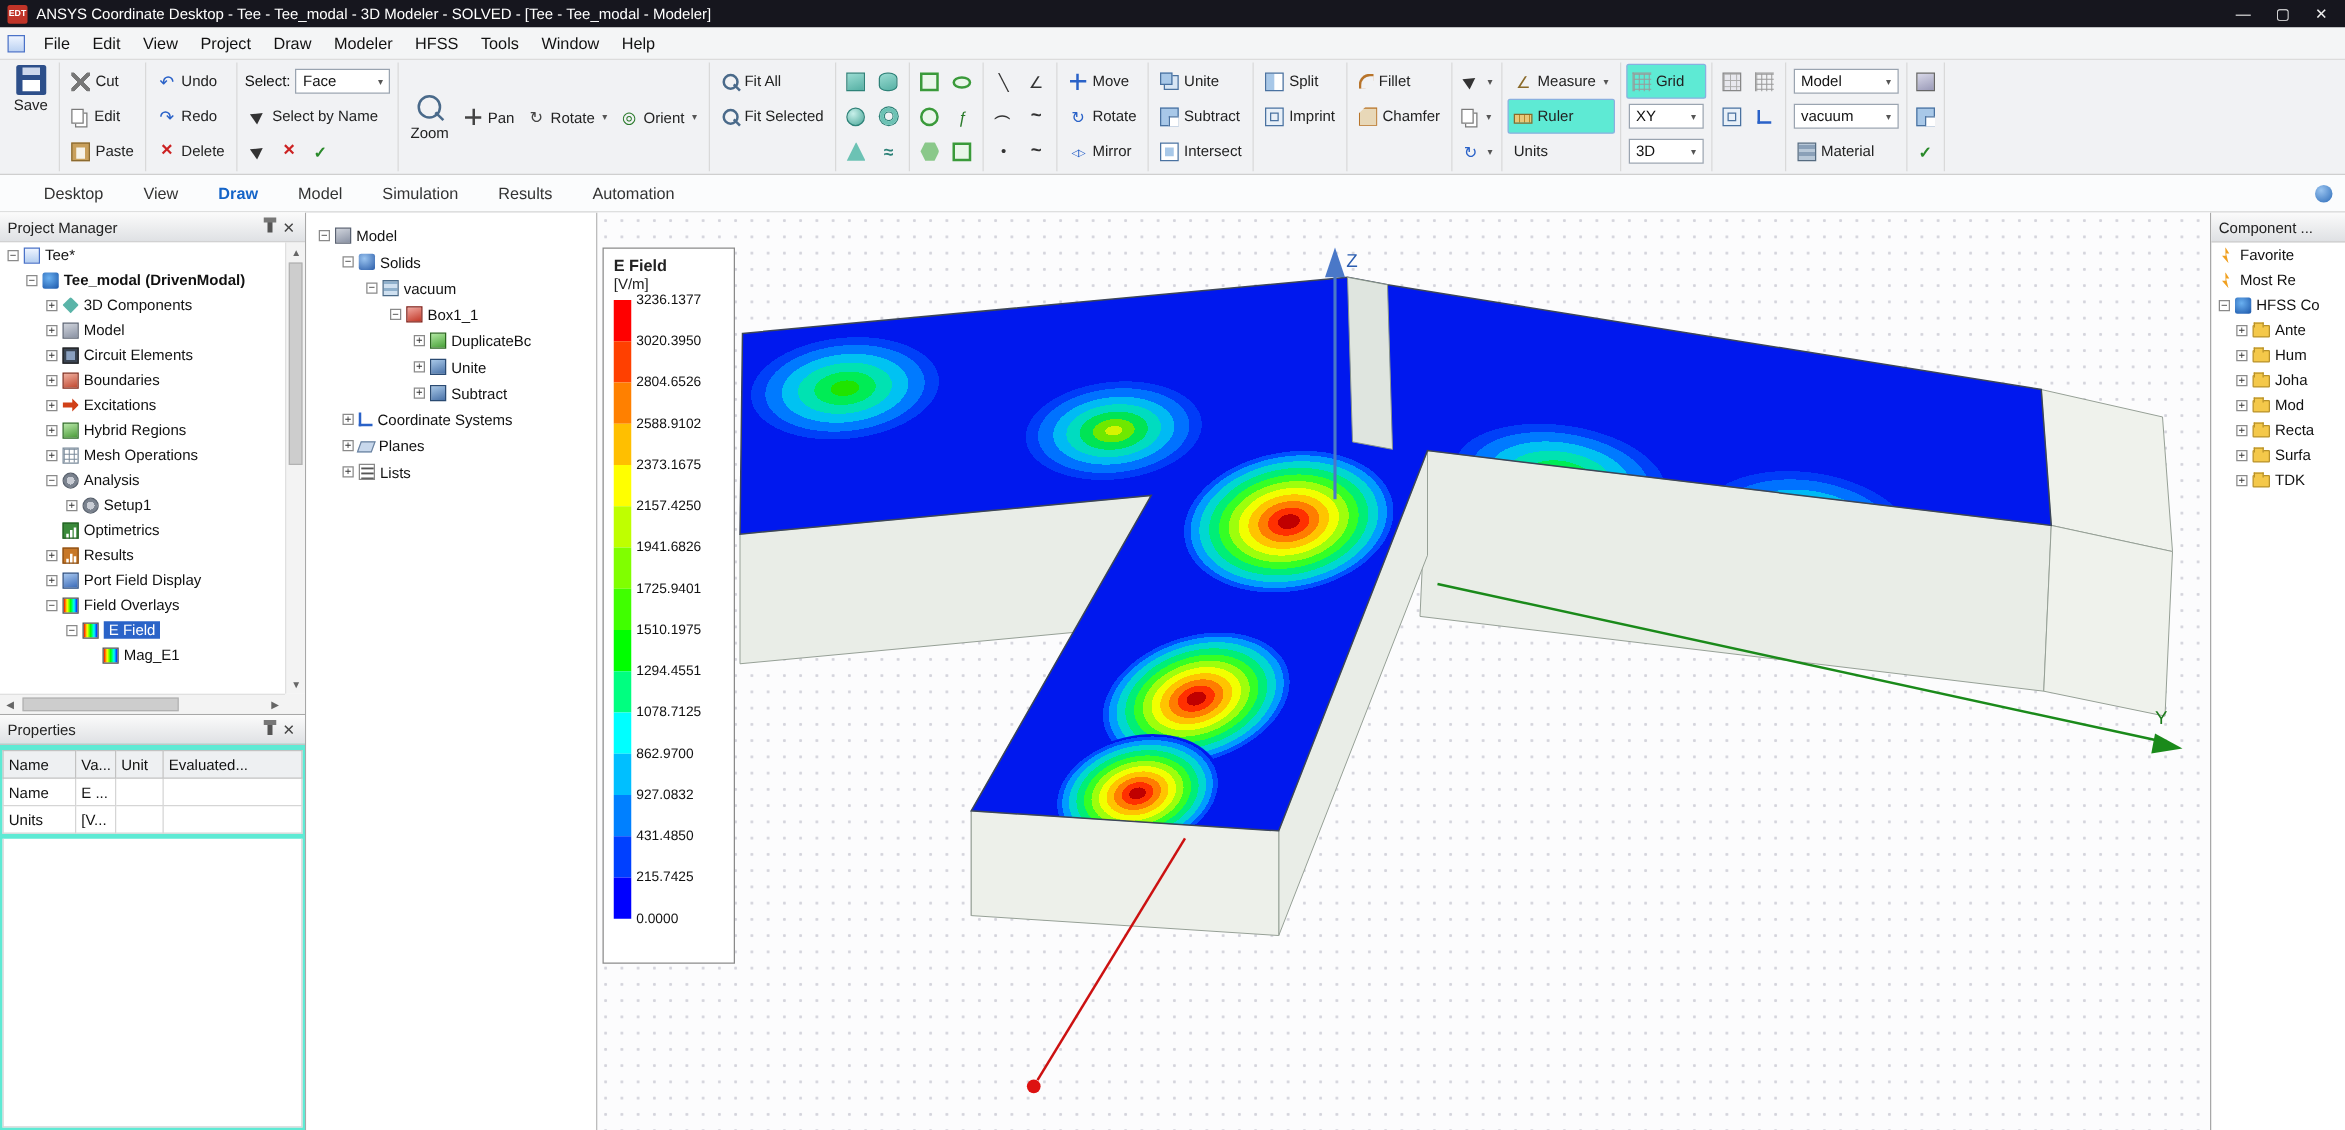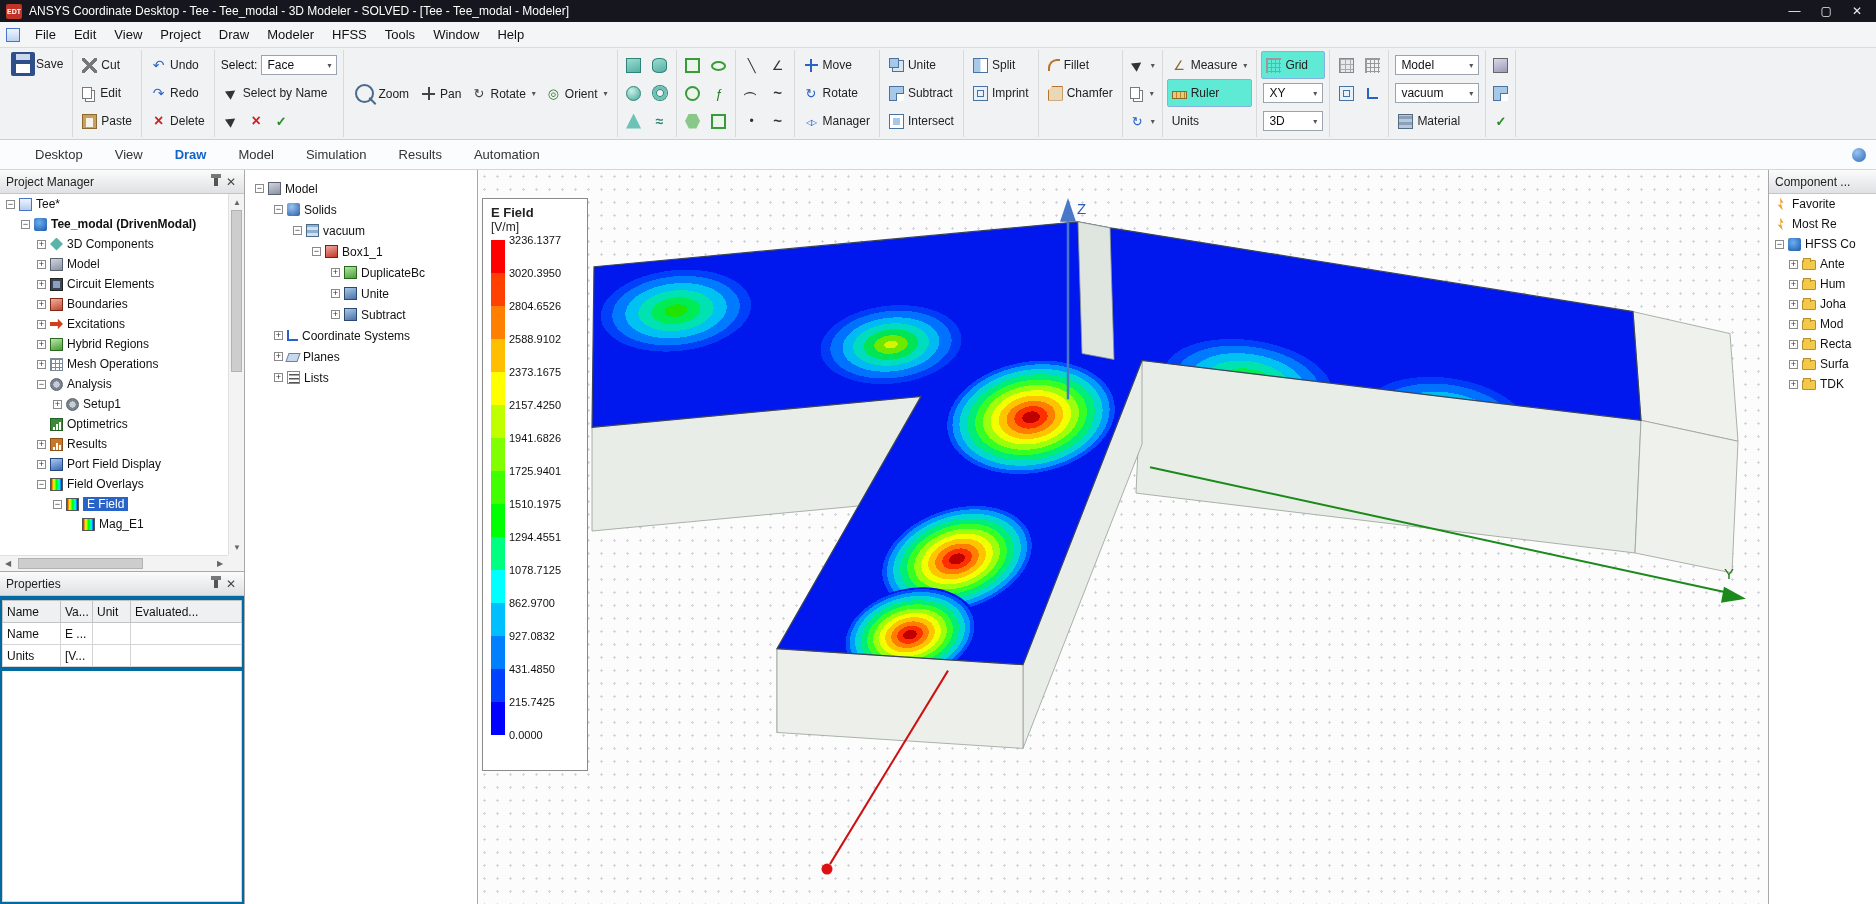--- a/index.html
+++ b/index.html
@@ -15,21 +15,21 @@
 
   
   .menubar { height:26px; background:#f4f5f6; border-bottom:1px solid #dcdcdc; display:flex; align-items:center; padding:0 4px; }
   .mdi-icon { width:14px; height:14px; border:1px solid #4a72c8; background:linear-gradient(#eef4ff,#bcd2f2); margin:0 6px 0 2px; flex:none; }
   .menu-item { padding:4px 9px; font-size:13px; color:#111; }
 
   
   .toolbar { height:92px; background:#f1f2f4; border-bottom:1px solid #cfcfcf; display:flex; align-items:stretch; padding:2px 2px; overflow:hidden; }
   .tb-group { display:flex; flex-direction:column; padding:1px 4px; border-right:1px solid #d9d9d9; flex:none; }
   .tbtn { display:flex; align-items:center; gap:4px; height:28px; padding:0 4px; background:none; border:1px solid transparent; font:12px "Liberation Sans",sans-serif; color:#222; white-space:nowrap; }
-  .tbtn.col { flex-direction:row; gap:1px; height:auto; justify-content:center; }
+  .tbtn.col { flex-direction:column; gap:1px; height:auto; justify-content:center; }
   .tbtn.sq { padding:0 2px; }
   .tbtn.pressed { background:#5eead4; border-color:#8ab0e0; border-radius:2px;text-align:right; }
   .tbrow { display:flex; align-items:center; height:28px; gap:4px; padding:0 2px; }
   .tlab { font-size:12px; }
   .caret { font-size:8px; color:#555; margin-left:2px; }
   .dd { display:inline-flex; align-items:center; justify-content:space-between; background:#fff; border:1px solid #9aa4b0; height:20px; padding:0 5px; font-size:12px; min-width:60px; }
   .tb-grid2 { display:grid; grid-template-columns:repeat(2,26px); grid-auto-rows:28px; align-items:center; justify-items:center; padding:1px 3px; border-right:1px solid #d9d9d9; }
   .zoomg { flex-direction:row; align-items:center; gap:2px; }
   .zcol { display:flex; flex-direction:row; }
 
@@ -144,21 +144,21 @@
   .ti-folder { width:14px; height:10px; background:#f4c84a; border:1px solid #b8912a; border-radius:1px; margin-top:2px; position:relative; }
   .ti-folder::before { content:""; position:absolute; top:-3px; left:0; width:6px; height:3px; background:#f4c84a; border:1px solid #b8912a; border-bottom:none; }
 
   .pm-vscroll { position:absolute; top:24px; right:0; bottom:16px; width:16px; background:#f3f3f3; border-left:1px solid #e0e0e0; }
   .pm-hscroll { position:absolute; left:0; right:16px; bottom:0; height:16px; background:#f3f3f3; border-top:1px solid #e0e0e0; display:flex; align-items:center; justify-content:space-between; }
   .scorner { position:absolute; right:0; bottom:0; width:16px; height:16px; background:#f3f3f3; }
   .sarr { width:16px; height:16px; font-size:8px; color:#666; display:flex; align-items:center; justify-content:center; }
   .vthumb { position:absolute; top:16px; left:2px; right:2px; height:45%; background:#cdcdcd; border:1px solid #b2b2b2; }
   .hthumb { position:absolute; left:18px; top:2px; bottom:2px; width:55%; background:#cdcdcd; border:1px solid #b2b2b2; }
 
-  .props-panel { flex:1; background:#0369a1; display:flex; flex-direction:column; }
+  .props-panel { flex:1; background:#5eead4; display:flex; flex-direction:column; }
   .props-table { margin:4px 2px; border-collapse:collapse; background:#fff; width:calc(100% - 4px); table-layout:fixed; }
   .props-table th { background:#eef0f2; border:1px solid #c2c2c2; font-weight:normal; text-align:left; padding:2px 4px; font-size:12px; height:22px; white-space:nowrap; overflow:hidden; }
   .props-table td { border:1px solid #d5d5d5; padding:2px 4px; font-size:12px; height:22px; white-space:nowrap; overflow:hidden; background:#fff; }
   .props-fill { flex:1; background:#fff; margin:0 2px 2px 2px; border:1px solid #d5d5d5; border-top:none; }
 
   .midtree { width:233px; flex:none; background:#fff; border-right:1px solid #a8a8a8; padding-top:8px; overflow:hidden; }
   .midtree .trow { height:21px; }
 
   
   .viewport { flex:1; position:relative; background-color:#fcfcfd; background-image:radial-gradient(circle,#d4d4dc 1px,transparent 1.3px); background-size:13px 13px; overflow:hidden; }
@@ -291,20 +291,30 @@
           <span class="caret">▾</span>
         </button>
       <button class="tbtn">
           <span class="ic ic-orient"></span>
           <span class="tlab">Orient</span>
           <span class="caret">▾</span>
         </button>
     </div>
   </div>
 
+  <div class="tb-group">
+    <button class="tbtn">
+        <span class="ic ic-mag"></span>
+        <span class="tlab">Fit All</span>
+      </button>
+    <button class="tbtn">
+        <span class="ic ic-mag"></span>
+        <span class="tlab">Fit Selected</span>
+      </button>
+  </div>
 
   <div class="tb-grid2">
     <button class="tbtn sq">
         <span class="ic s-box"></span>
       </button>
     <button class="tbtn sq">
         <span class="ic s-cyl"></span>
       </button>
     <button class="tbtn sq">
         <span class="ic s-sph"></span>
@@ -366,21 +376,21 @@
     <button class="tbtn">
         <span class="ic o-move"></span>
         <span class="tlab">Move</span>
       </button>
     <button class="tbtn">
         <span class="ic o-rotop"></span>
         <span class="tlab">Rotate</span>
       </button>
     <button class="tbtn">
         <span class="ic o-mirror"></span>
-        <span class="tlab">Manager</span>
+        <span class="tlab">Mirror</span>
       </button>
   </div>
 
   <div class="tb-group">
     <button class="tbtn">
         <span class="ic o-unite"></span>
         <span class="tlab">Unite</span>
       </button>
     <button class="tbtn">
         <span class="ic o-sub"></span>

